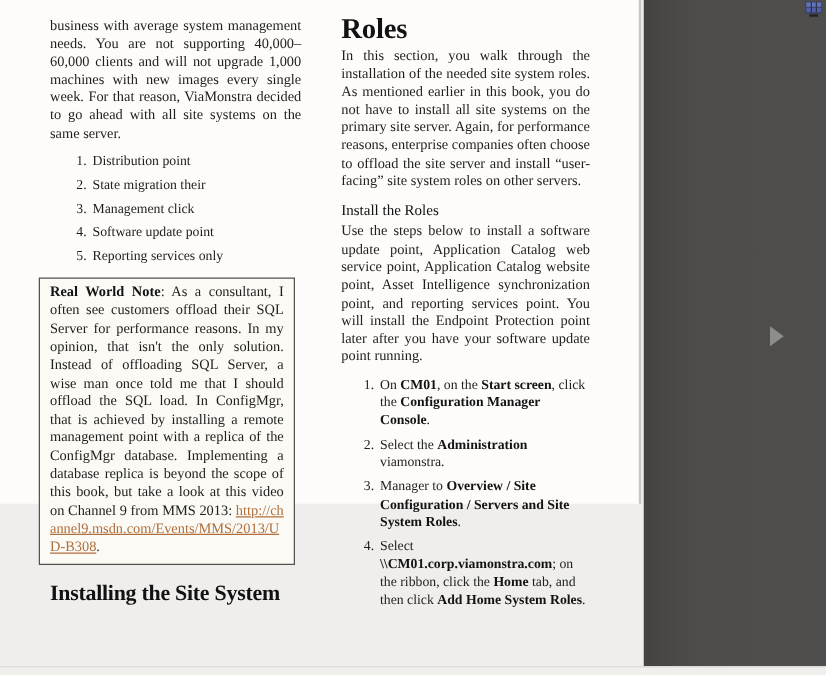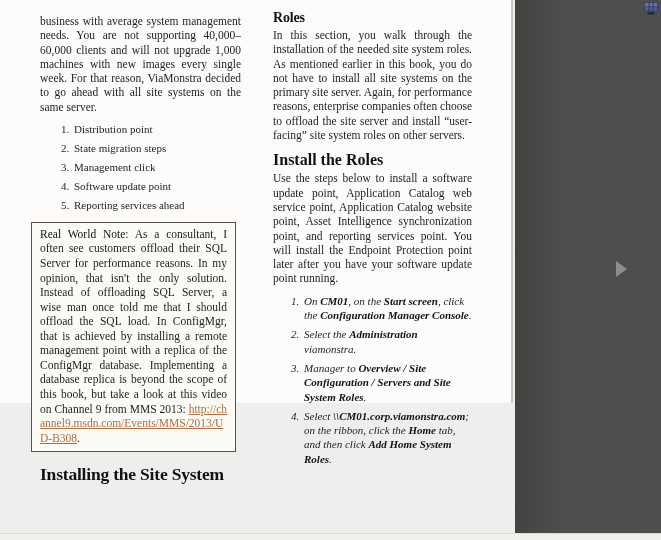--- a/index.html
+++ b/index.html
@@ -22,42 +22,42 @@
     font-size:11.5px; line-height:14.3px; color:#1e1e1e;
     text-align:justify; margin:6px 0 8px;
   }
   .col-right .body-text { margin-top:2px; }
 
   .num-list {
     font-size:11px; line-height:14.3px; color:#1e1e1e;
     margin:3px 0 10px; padding-left:32px;
   }
   .num-list li { margin-bottom:4.6px; padding-left:2px; }
-  .num-list.steps { padding-left:29px; margin-top:4px;font-style:italic; }
+  .num-list.steps { padding-left:29px; margin-top:4px; }
   .num-list.steps li { margin-bottom:5px; text-align:left; }
   .num-list b { color:#131313; }
 
   .note-box {
     width:205px; margin:4px 0 0 -9px;
     border:1px solid #56534f; background:#fbfaf5;
     padding:4px 8px 6px;
     font-size:11.5px; line-height:14.55px; color:#1e1e1e; text-align:justify;
   }
-  .note-box .note-label { font-weight:normal; color:#121212; }
+  .note-box .note-label { font-weight:bold; color:#121212; }
   .note-box a.note-link {
     color:#b06f3e; text-decoration:underline; word-break:break-all; cursor:pointer;
   }
 
   .big-heading {
     font-size:17.5px; font-weight:bold; color:#121212;
     letter-spacing:-0.2px; margin:12px 0 0;
   }
-  .roles-heading { font-size:14px; margin:2px 0 2px; }
+  .roles-heading { font-size:23px; margin:2px 0 2px; }
   .sub-heading {
-    font-size:16px; font-weight:bold; color:#121212; margin:9px 0 2px;
+    font-size:12px; font-weight:normal; color:#121212; margin:9px 0 2px;
   }
 
   
   .sidebar {
     position:absolute; left:515px; top:0; width:146px; height:533px;
     background:linear-gradient(90deg,#454341 0%, #4f4d4b 30%, #504e4c 100%);
   }
   .next-arrow {
     position:absolute; left:101px; top:261px;
     width:0; height:0; cursor:pointer;
@@ -79,24 +79,24 @@
 <body>
 
 <div class="stage">
 
   <div class="page">
 
     <div class="col col-left">
       <p class="body-text">business with average system management needs. You are not supporting 40,000–60,000 clients and will not upgrade 1,000 machines with new images every single week. For that reason, ViaMonstra decided to go ahead with all site systems on the same server.</p>
       <ol class="num-list">
           <li>Distribution point</li>
-          <li>State migration steps</li>
+          <li>State migration their</li>
           <li>Management click</li>
           <li>Software update point</li>
-          <li>Reporting services ahead</li>
+          <li>Reporting services only</li>
         </ol>
 
       <div class="note-box">
         <span class="note-label">Real World Note</span><span>: As a consultant, I often see customers offload their SQL Server for performance reasons. In my opinion, that isn't the only solution. Instead of offloading SQL Server, a wise man once told me that I should offload the SQL load. In ConfigMgr, that is achieved by installing a remote management point with a replica of the ConfigMgr database. Implementing a database replica is beyond the scope of this book, but take a look at this video on Channel 9 from MMS 2013: </span><a class="note-link">http://channel9.msdn.com/Events/MMS/2013/UD-B308</a><span>.</span>
       </div>
 
       <h1 class="big-heading">Installing the Site System</h1>
     </div>
 
     <div class="col col-right">

